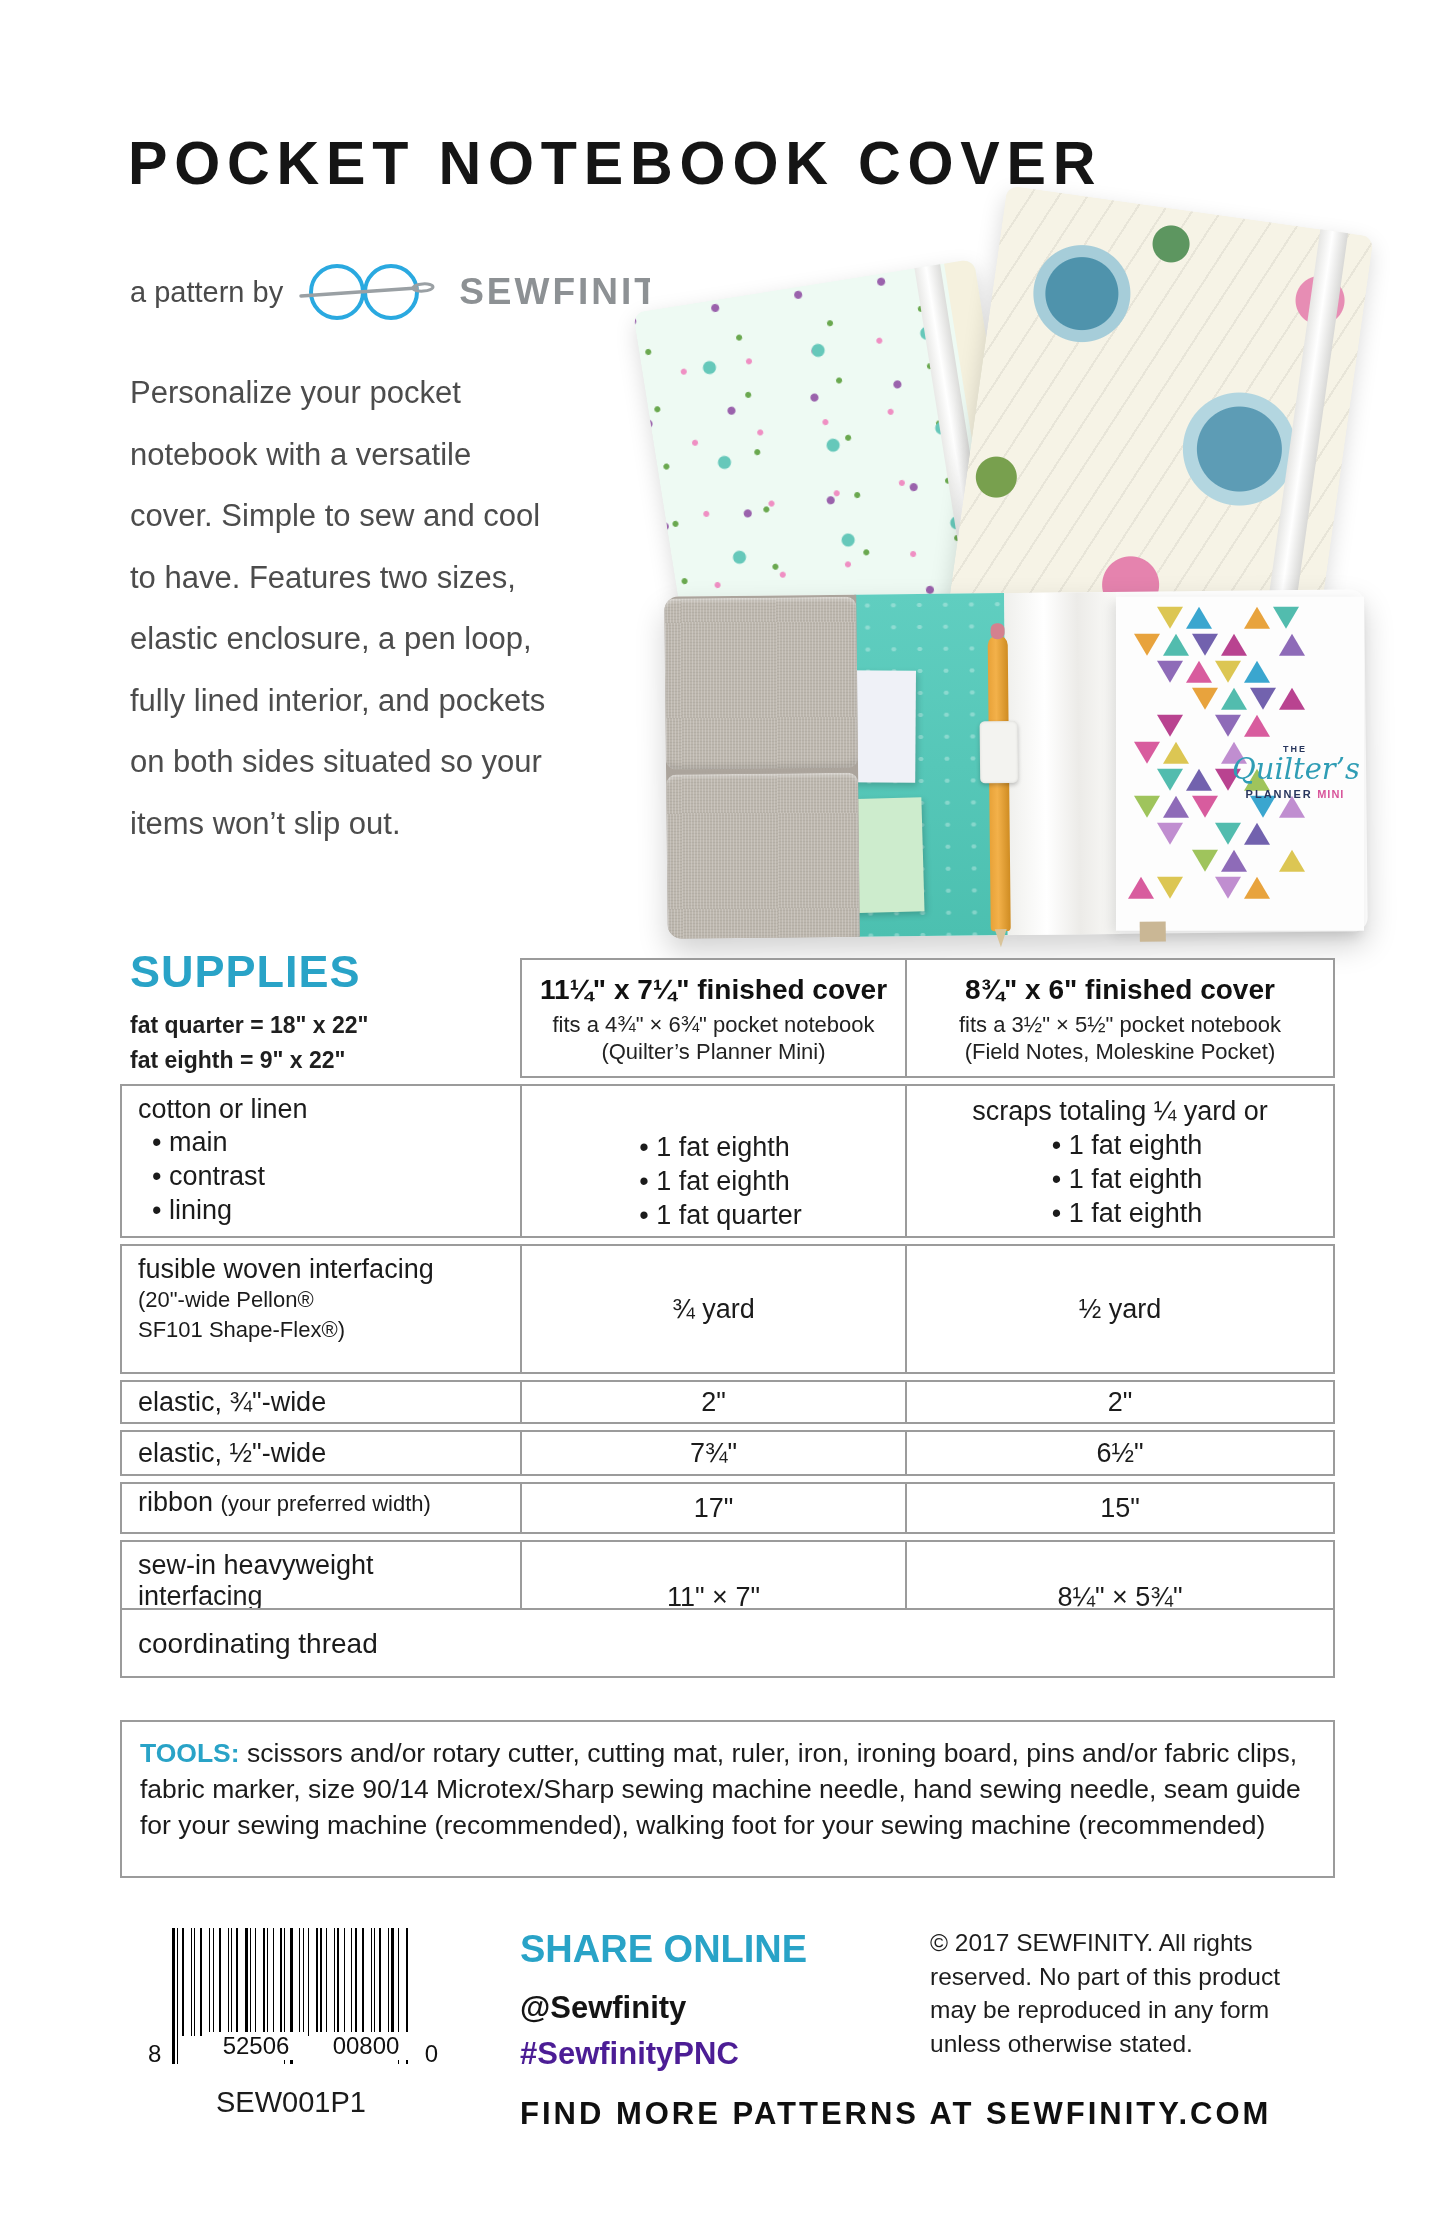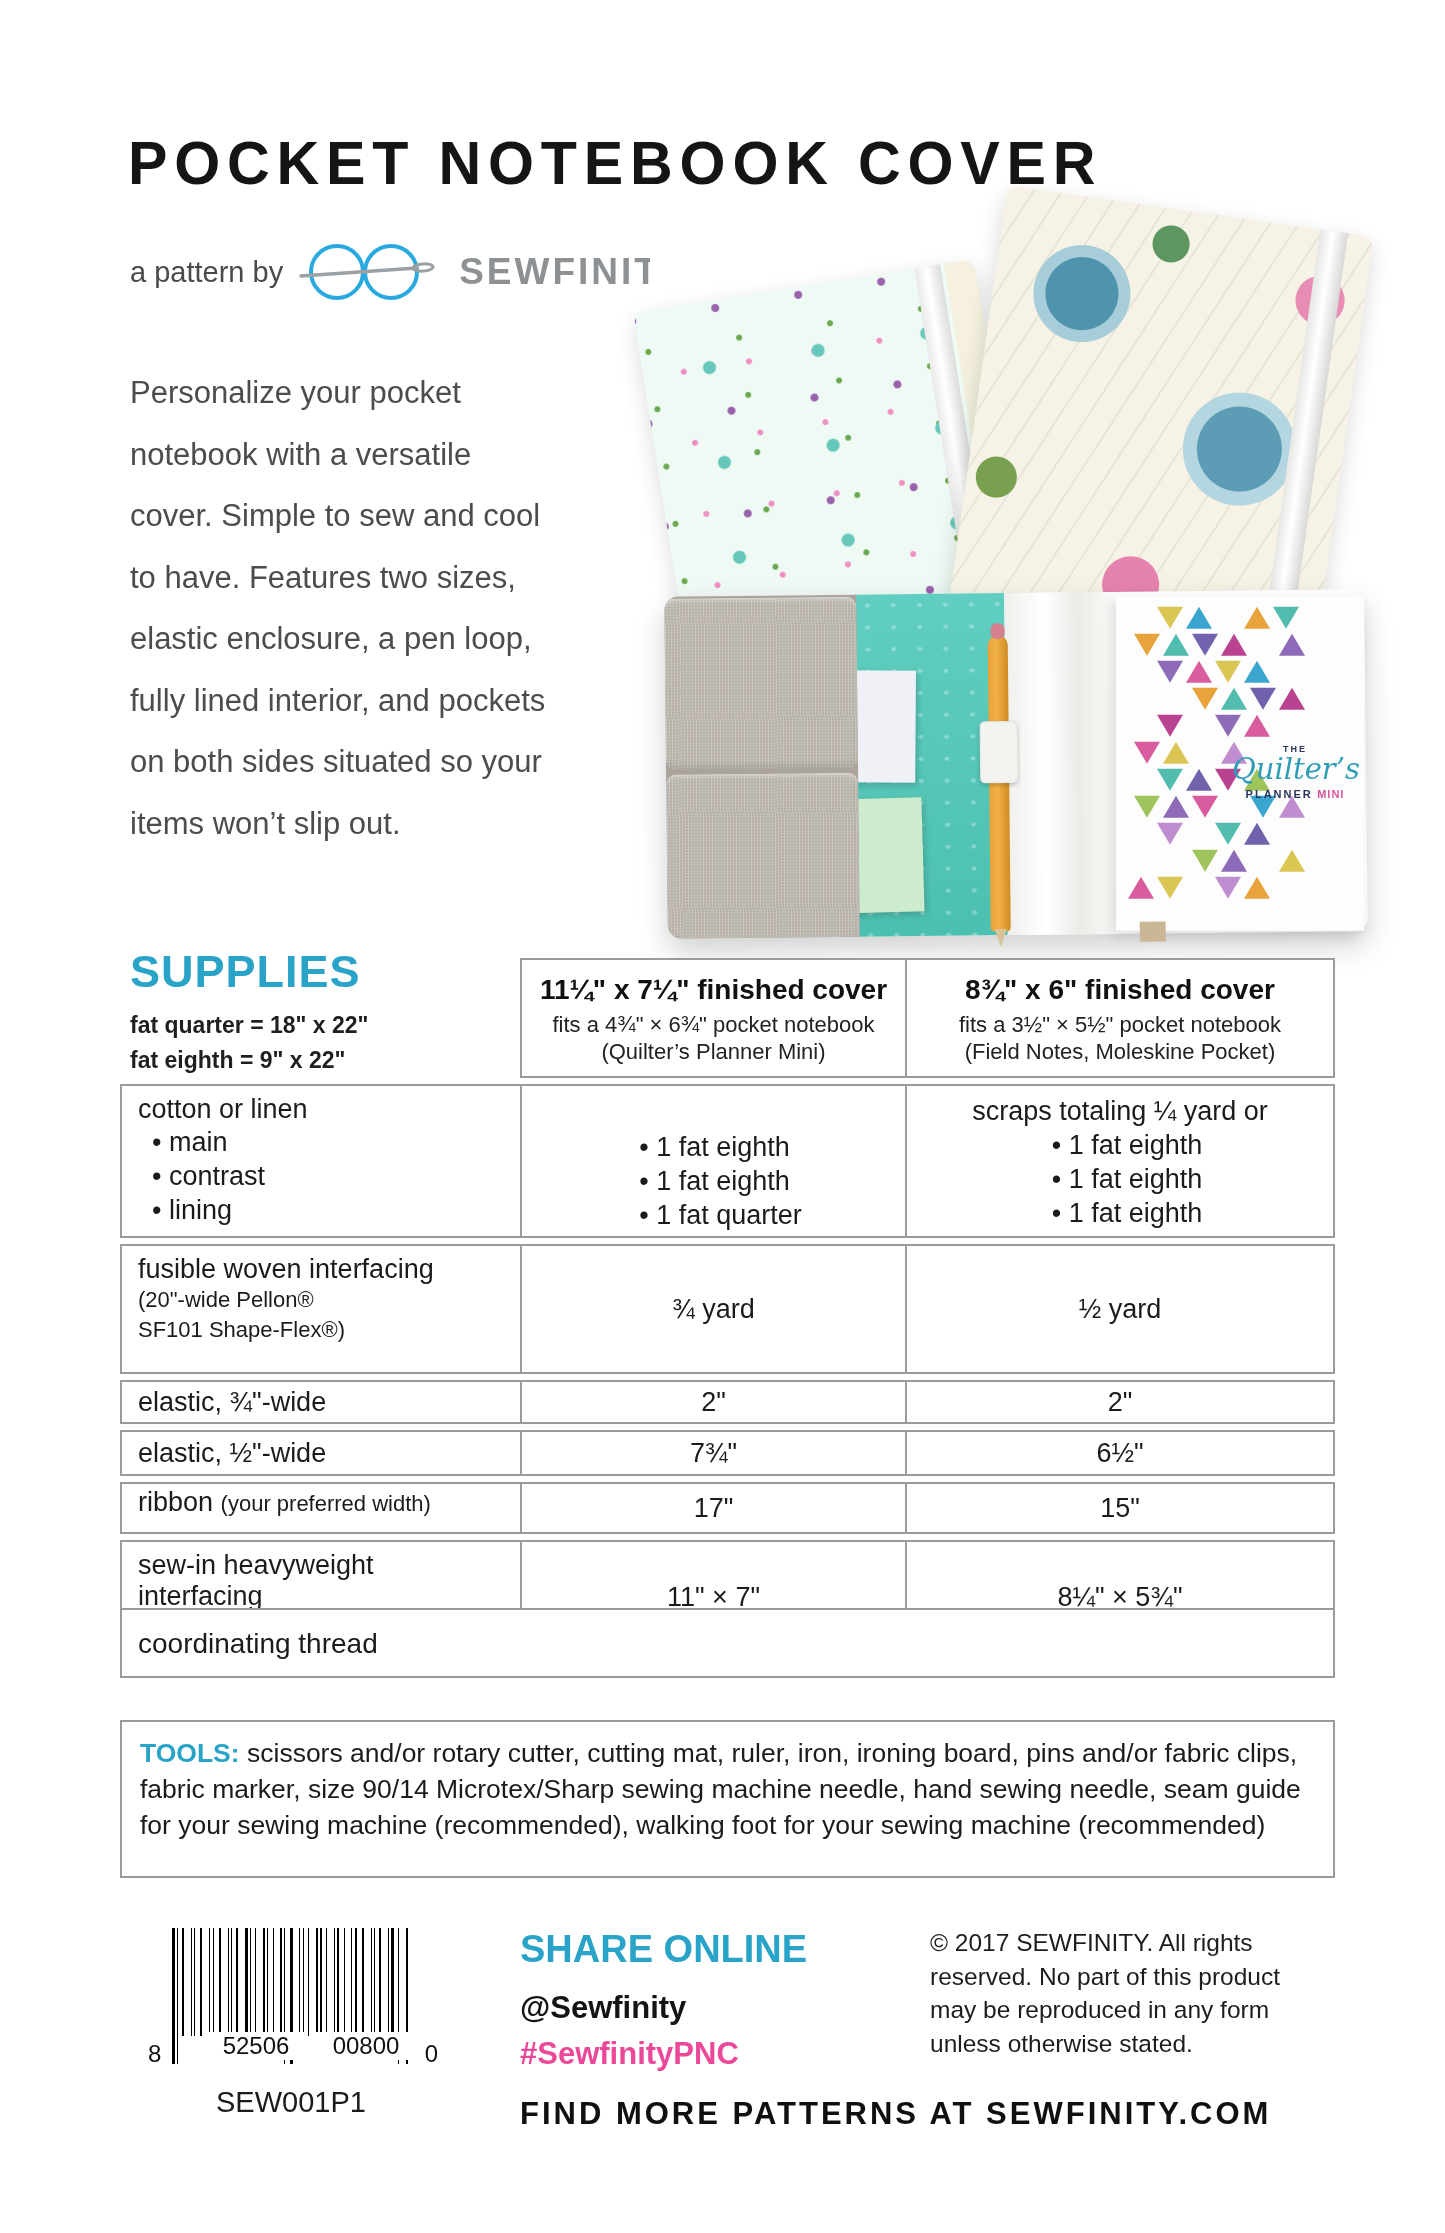--- a/index.html
+++ b/index.html
@@ -3,21 +3,21 @@
 <meta charset="utf-8">
 <style>
   html,body{margin:0;padding:0;background:#fff;}
   #page{position:relative;width:1445px;height:2233px;background:#ffffff;overflow:hidden;
         font-family:"Liberation Sans",sans-serif;color:#222;}
   .abs{position:absolute;}
 
   
   #title{left:128px;top:128px;font-size:61px;font-weight:bold;color:#151515;
          letter-spacing:7px;transform:scaleX(.97);transform-origin:left;}
-  #byline{left:130px;top:236px;height:72px;display:flex;align-items:center;}
+  #byline{left:130px;top:256px;height:72px;display:flex;align-items:center;}
   #byline .prefix{font-size:29px;color:#4a4a4a;}
   #logo-svg{margin:0 18px 0 16px;}
   #brand{font-size:37px;font-weight:bold;color:#8d9194;letter-spacing:3px;}
 
   
   #intro{left:130px;top:362px;width:540px;font-size:31px;line-height:61.5px;color:#4c4c4c;}
 
   
   #photo{left:650px;top:195px;width:795px;height:745px;background:#fff;}
   .cover{position:absolute;border-radius:12px;}
@@ -130,21 +130,21 @@
   .bar.tall{height:136px;}
   .bc-num{position:absolute;font-size:24px;color:#111;top:104px;background:#fff;padding:0 4px;}
   #bc-d1{left:-6px;top:112px;background:none;}
   #bc-d2{left:54px;width:96px;text-align:center;}
   #bc-d3{left:164px;width:96px;text-align:center;}
   #bc-d4{right:-10px;top:112px;background:none;}
   #sku{left:150px;top:2086px;width:282px;text-align:center;font-size:29px;color:#1b1b1b;}
 
   #share-heading{left:520px;top:1928px;font-size:38px;font-weight:bold;color:#29a3c7;}
   #share-handle{left:520px;top:1990px;font-size:31px;font-weight:bold;color:#141414;}
-  #share-hashtag{left:520px;top:2036px;font-size:31px;font-weight:bold;color:#ec4899;}
+  #share-hashtag{left:520px;top:2036px;font-size:31px;font-weight:bold;color:#4c1d95;}
   #copyright{left:930px;top:1926px;width:400px;font-size:24.5px;line-height:33.5px;color:#1d1d1d;}
   #find-more{left:520px;top:2096px;font-size:31px;font-weight:bold;color:#101010;letter-spacing:3px;}
 </style>
 </head>
 <body>
 
 <div id="page">
 
   <div class="abs" id="title">POCKET NOTEBOOK COVER</div>
 

